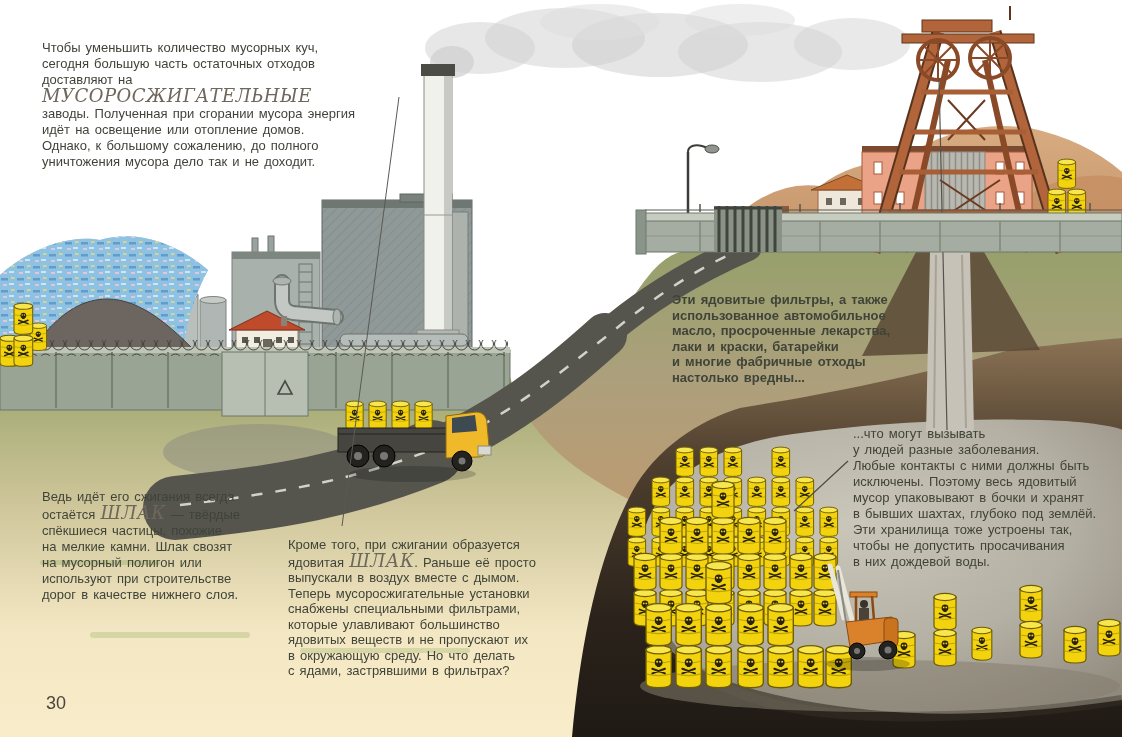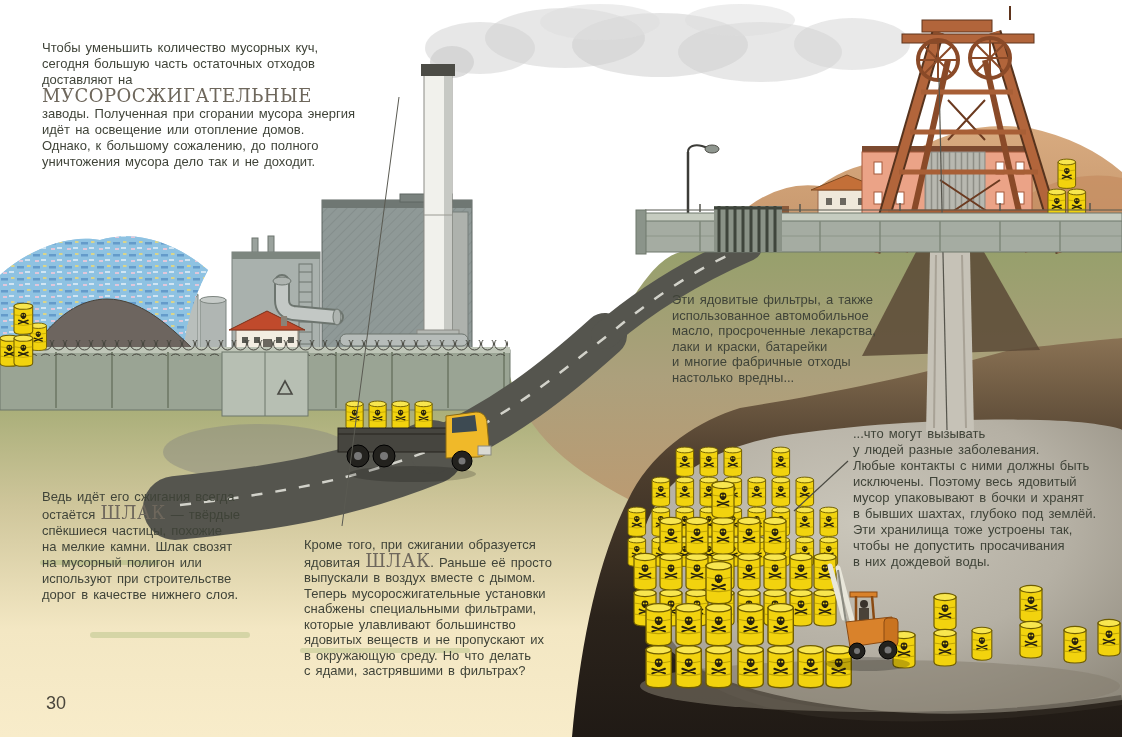--- a/index.html
+++ b/index.html
@@ -1,26 +1,26 @@
 <!DOCTYPE html>
 <html><head>
 <meta charset="utf-8">
 <style>
   html,body{margin:0;padding:0;background:#e8e8e8;}
   .stage{position:relative;width:1122px;height:737px;background:#c4b5fd;overflow:hidden;
          font-family:"Liberation Sans",sans-serif;}
   .stage svg{position:absolute;left:0;top:0;}
   .txt{position:absolute;white-space:pre-line;color:#3f4338;font-size:13px;line-height:16px;
        word-spacing:1.5px;z-index:5;}
-  .kw{font-family:"DejaVu Serif",serif;font-size:18px;letter-spacing:.5px;color:#6e675c;}
+  .kw{font-family:"DejaVu Serif",serif;font-size:18px;letter-spacing:.5px;color:#6e675c;font-style:italic;}
   #p1{left:42px;top:40px;width:350px;}
-  #p2{left:672px;top:292px;width:258px;line-height:15.5px;}
+  #p2{left:672px;top:292px;width:258px;line-height:15.5px;font-weight:bold;}
   #p3{left:853px;top:426px;width:262px;line-height:16px;}
   #p4{left:42px;top:489px;width:248px;}
-  #p5{left:288px;top:537px;width:260px;line-height:15.5px;margin-left:16px;}
+  #p5{left:288px;top:537px;width:260px;line-height:15.5px;}
   .pageno{position:absolute;left:46px;top:693px;font-size:18px;color:#4a463c;z-index:5;}
 </style>
 </head>
 <body>
 
 <div class="stage">
 
 <svg width="1122" height="737" viewBox="0 0 1122 737">
 <defs>
   <linearGradient id="fg" x1="0" y1="0" x2="0" y2="1">

